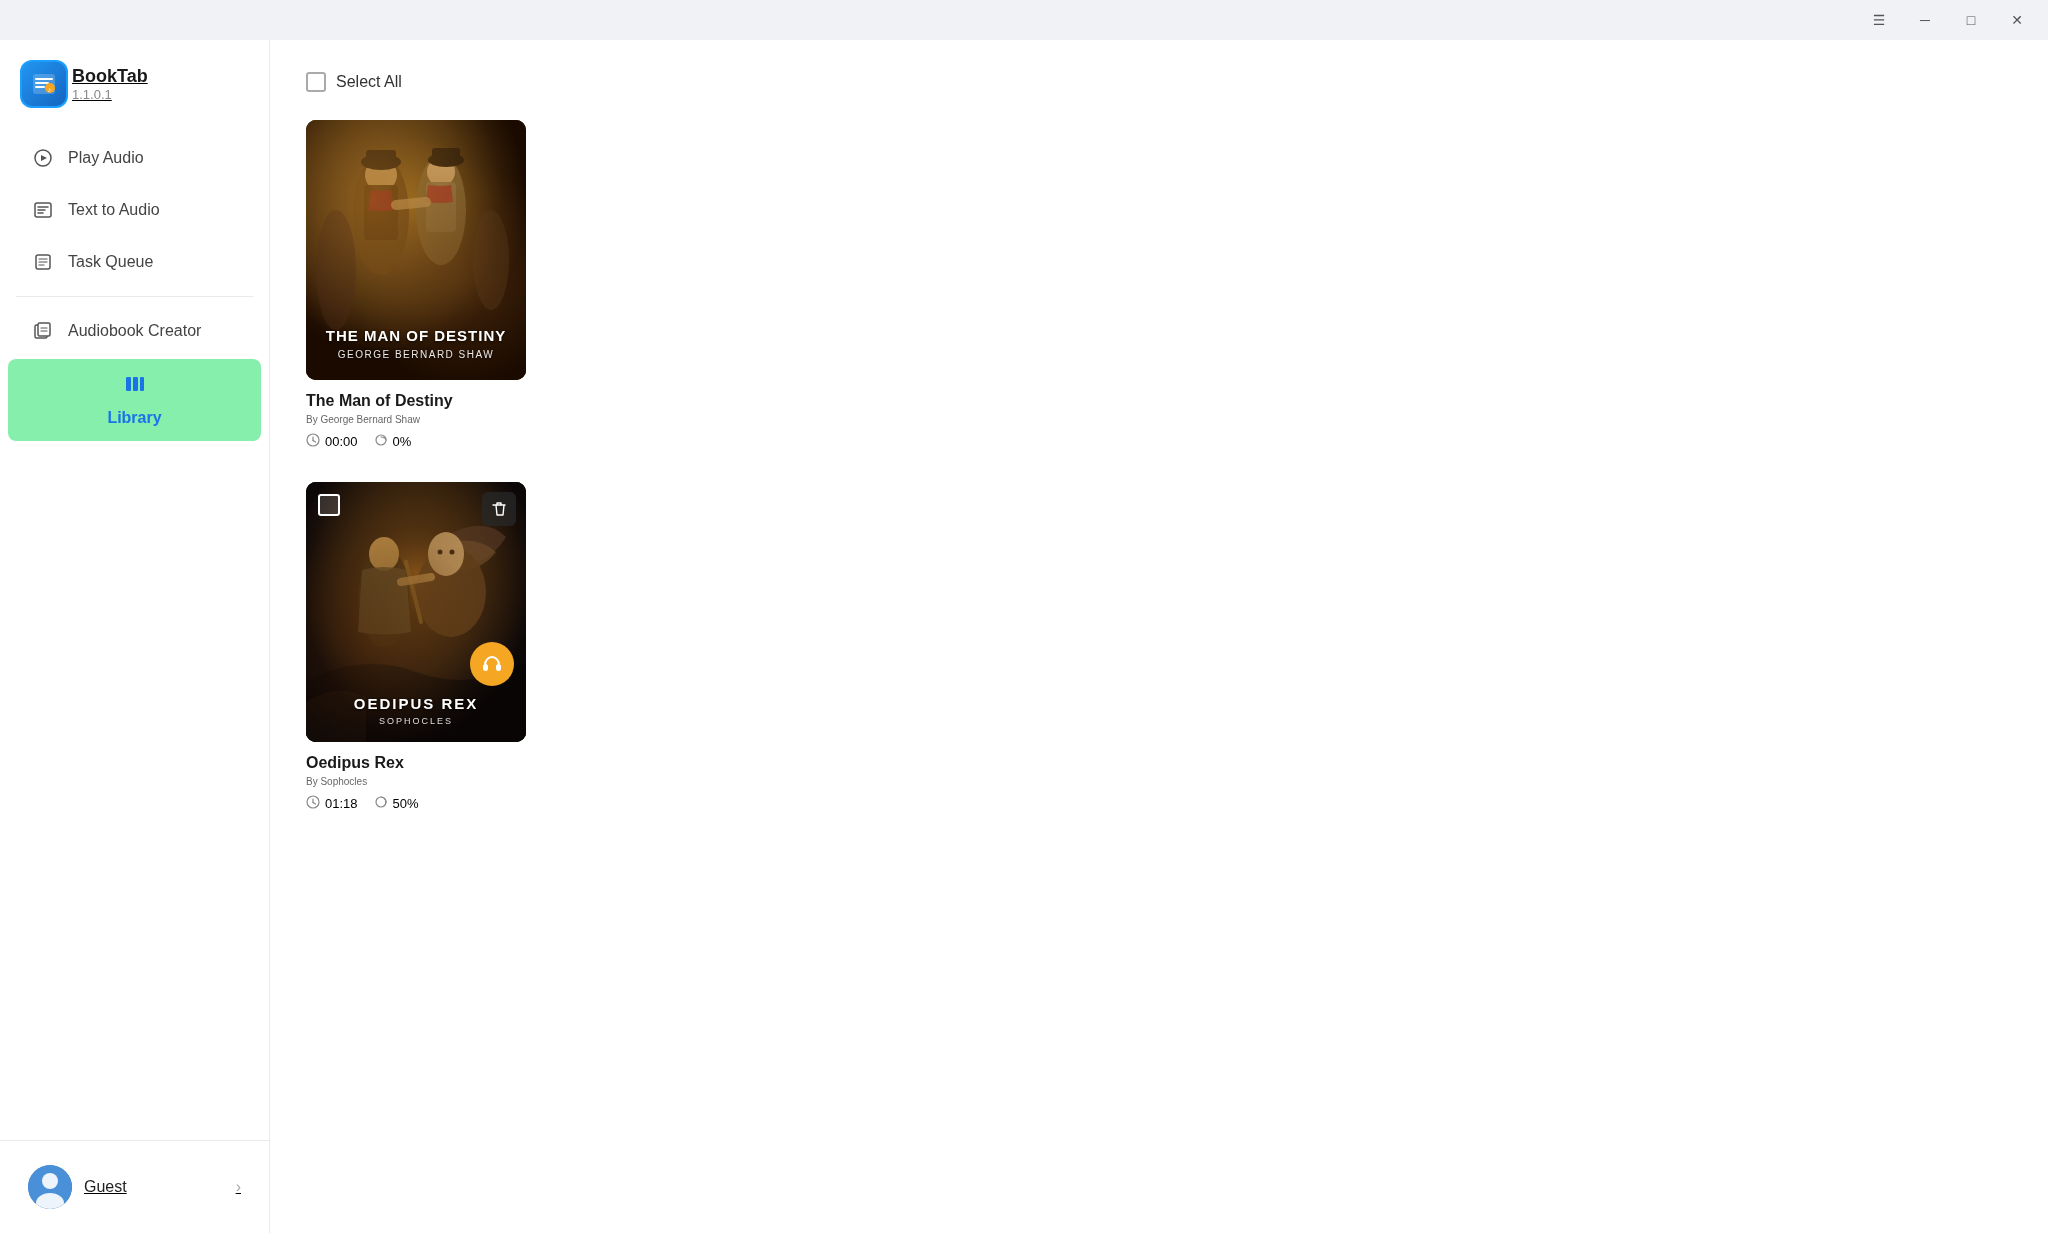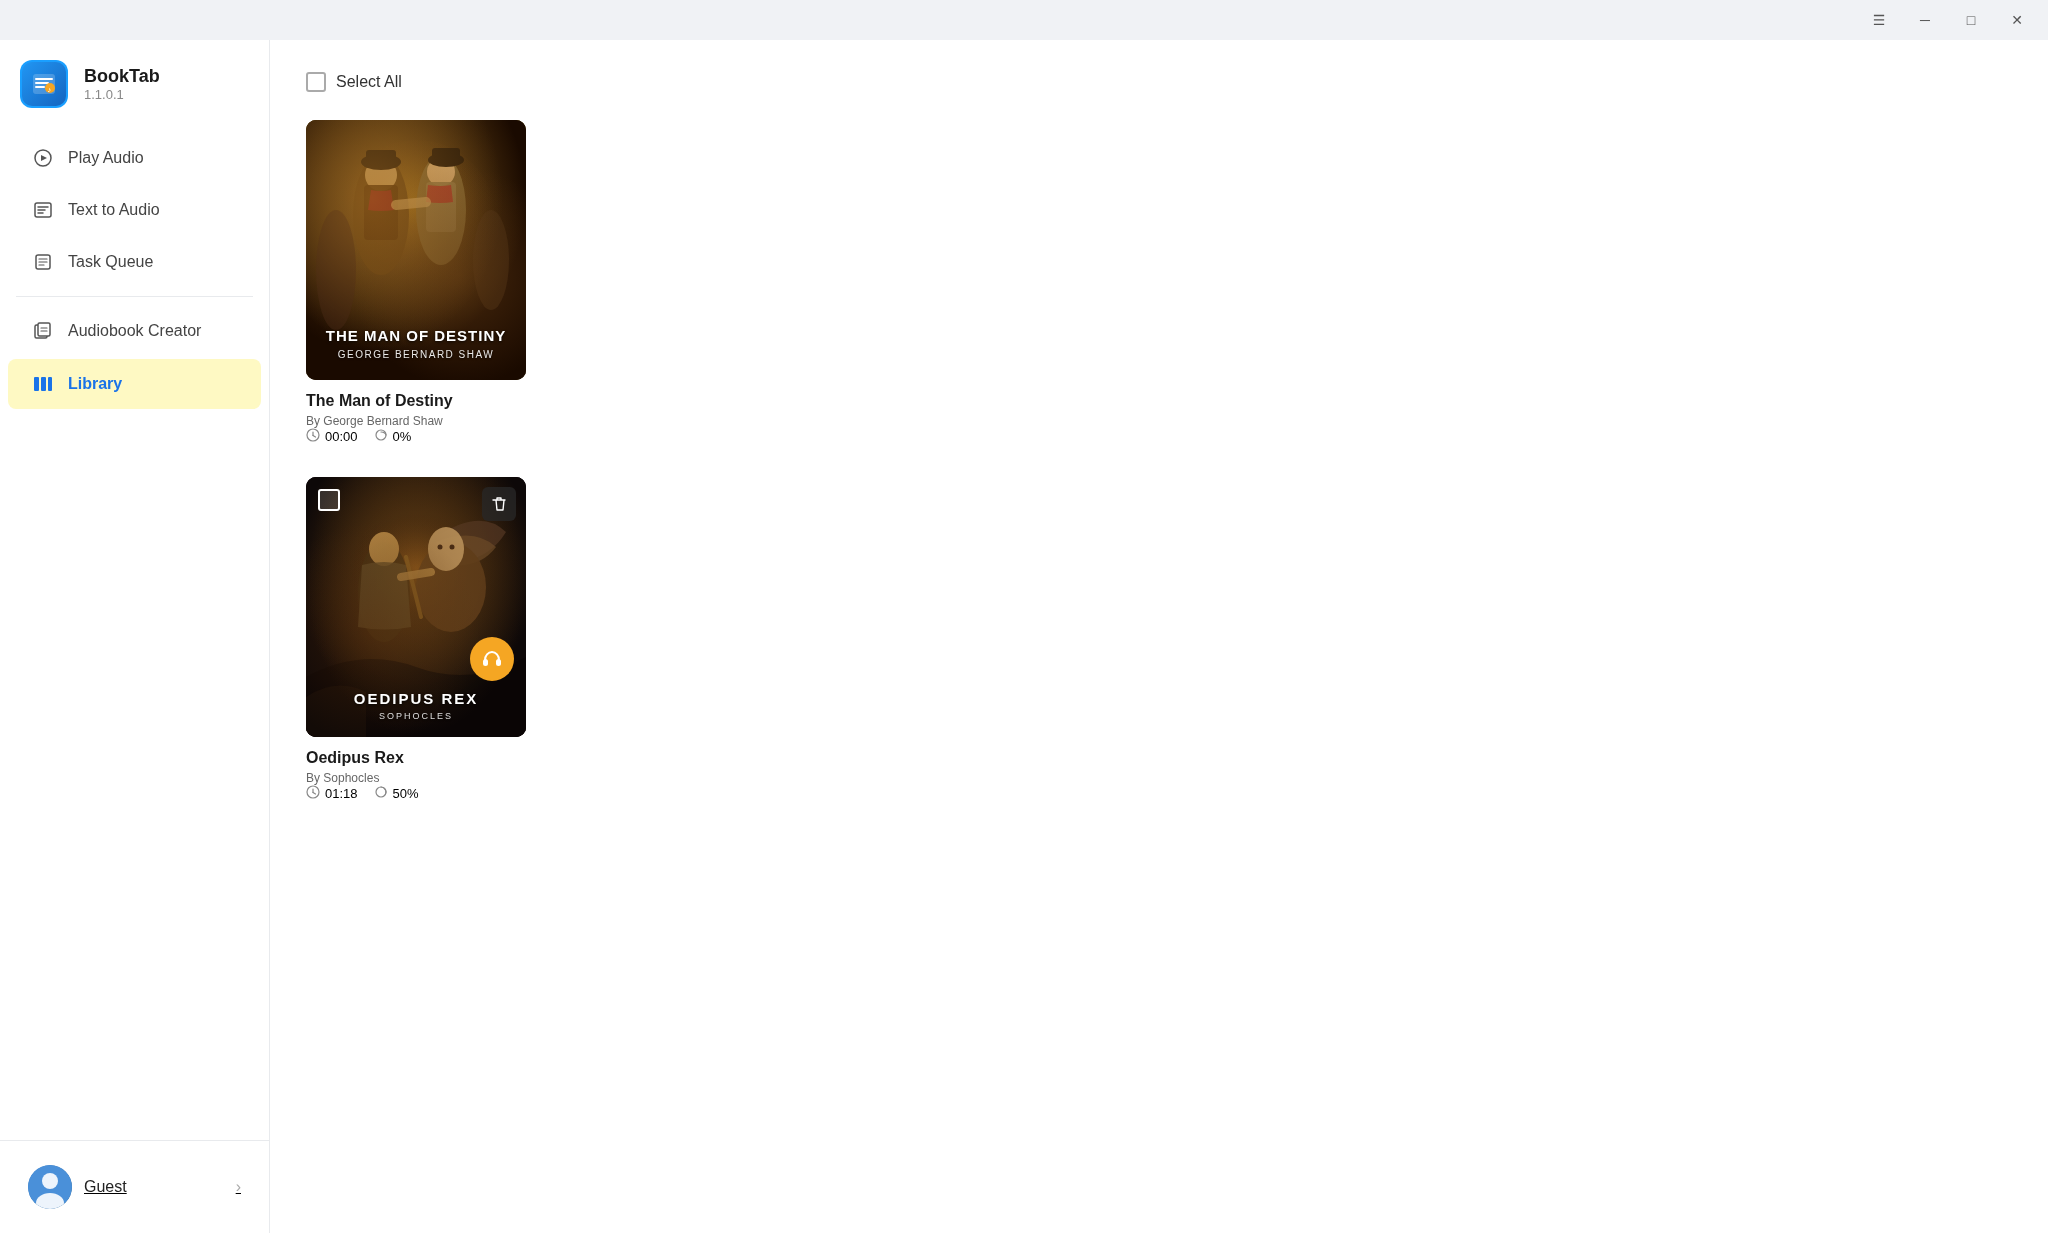--- a/index.html
+++ b/index.html
@@ -52,21 +52,22 @@
       display: flex;
       flex-direction: column;
       border-right: 1px solid #e8eaed;
       flex-shrink: 0;
     }
 
     .app-logo {
       display: flex;
       align-items: center;
       padding: 20px 20px 16px 20px;
-      gap: 16px;
+      gap: 4px;
+      text-decoration: underline;
     }
     .logo-icon {
       width: 48px;
       height: 48px;
       border-radius: 12px;
       background: #1a9fff;
       display: flex;
       align-items: center;
       justify-content: center;
       overflow: hidden;
@@ -103,22 +104,23 @@
       gap: 14px;
       padding: 14px 24px;
       cursor: pointer;
       border-radius: 8px;
       margin: 2px 8px;
       font-size: 16px;
       color: #444;
       transition: background 0.15s;
     }
     .nav-item.active {
-      background: #fef9c3;
+      background: #86efac;
       color: #1a73e8;
+      flex-direction: column;
     }
     .nav-item.active .nav-icon { color: #1a73e8; }
     .nav-icon {
       font-size: 18px;
       color: #555;
       width: 22px;
       display: flex;
       align-items: center;
       justify-content: center;
     }
@@ -337,22 +339,23 @@
       cursor: pointer;
     }
 
     .book-title {
       font-size: 16px;
       font-weight: 600;
       color: #1a1a1a;
       margin-bottom: 4px;
     }
     .book-author {
-      font-size: 12px;
+      font-size: 10px;
       color: #666;
+      margin-bottom: 8px;
     }
     .book-meta {
       display: flex;
       gap: 16px;
       font-size: 13px;
       color: #000000;
     }
     .book-meta-item {
       display: flex;
       align-items: center;

